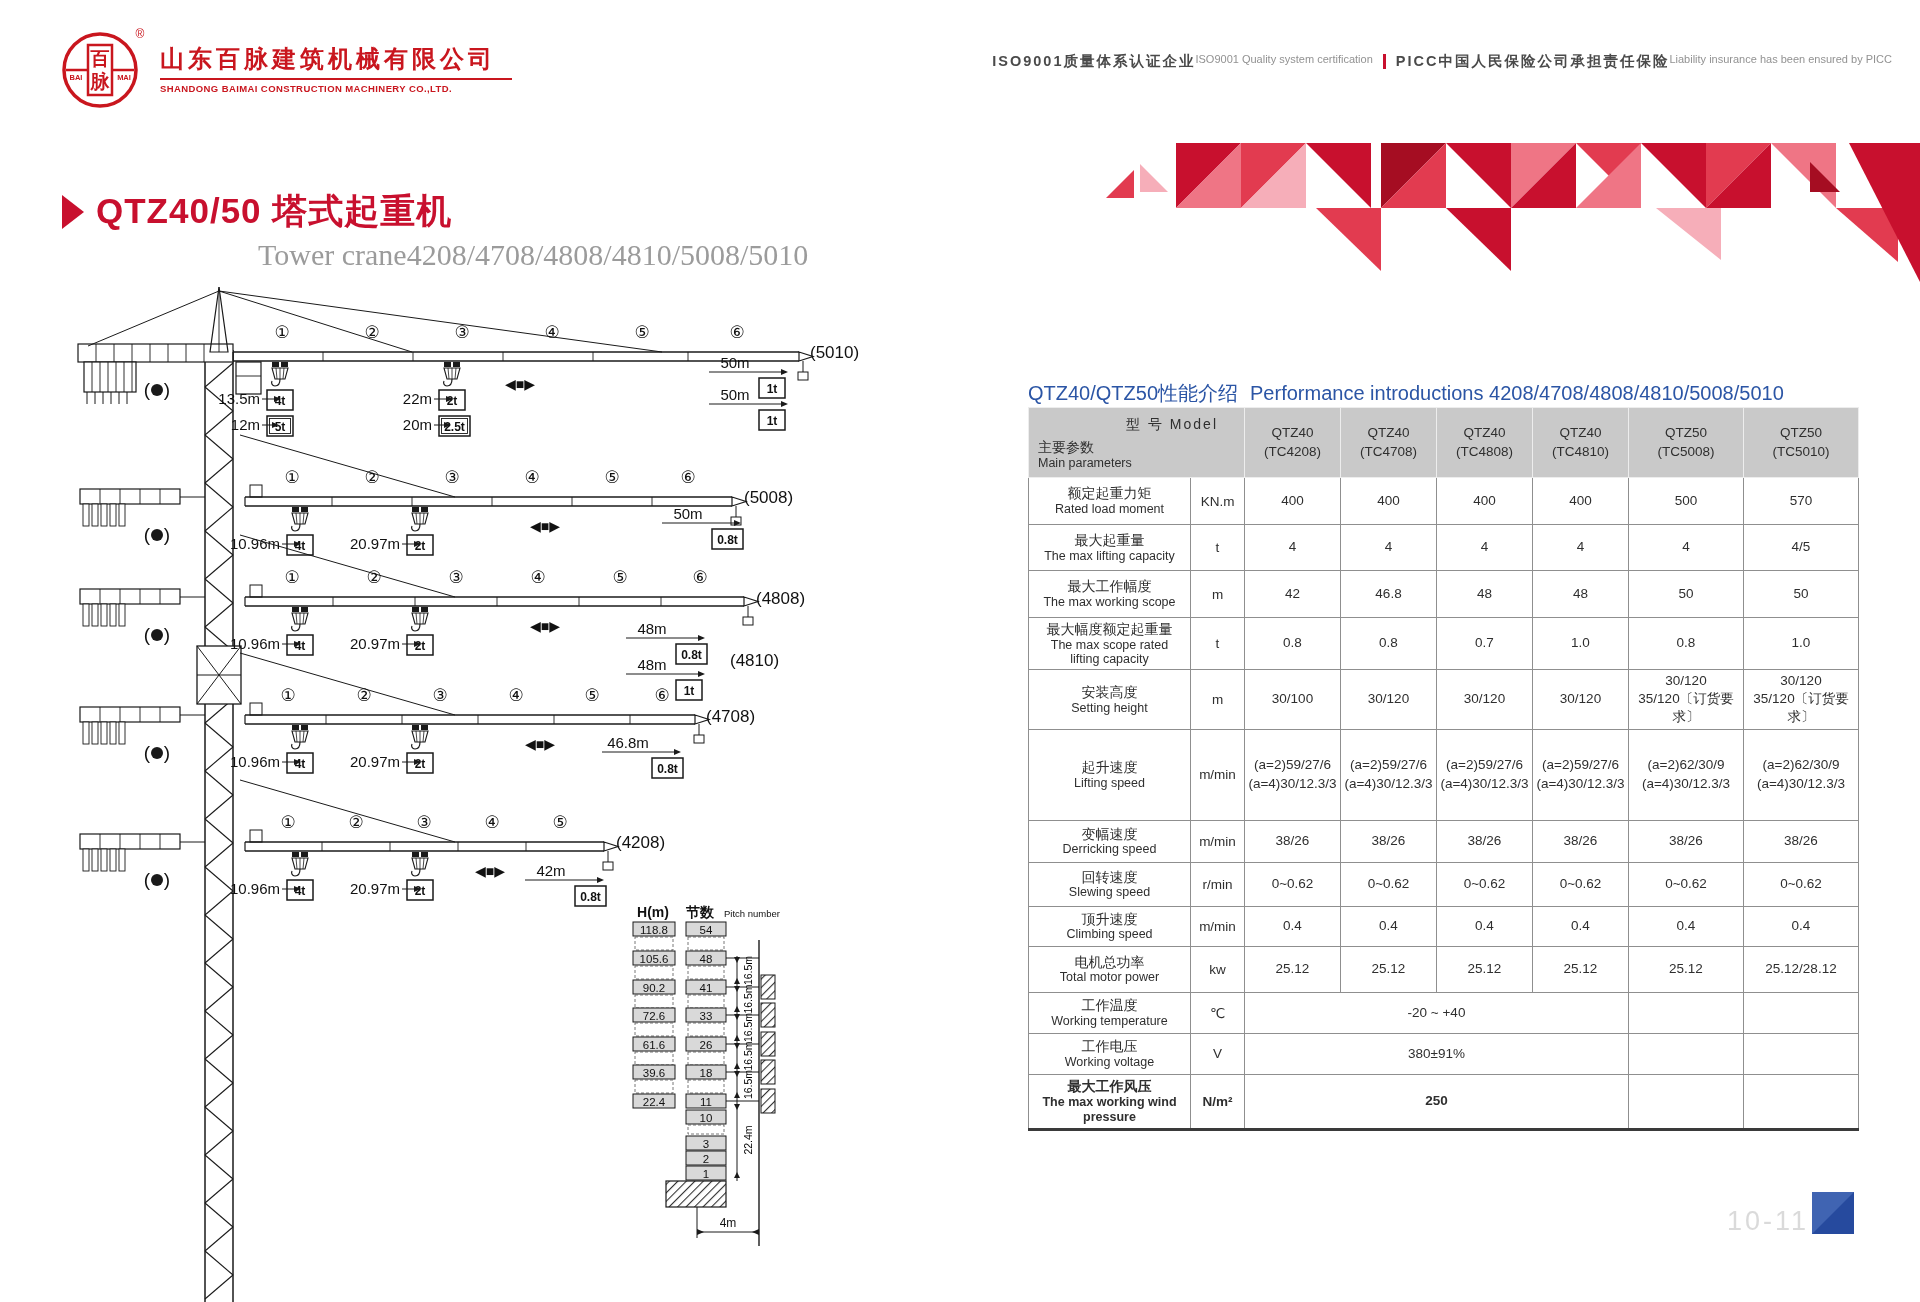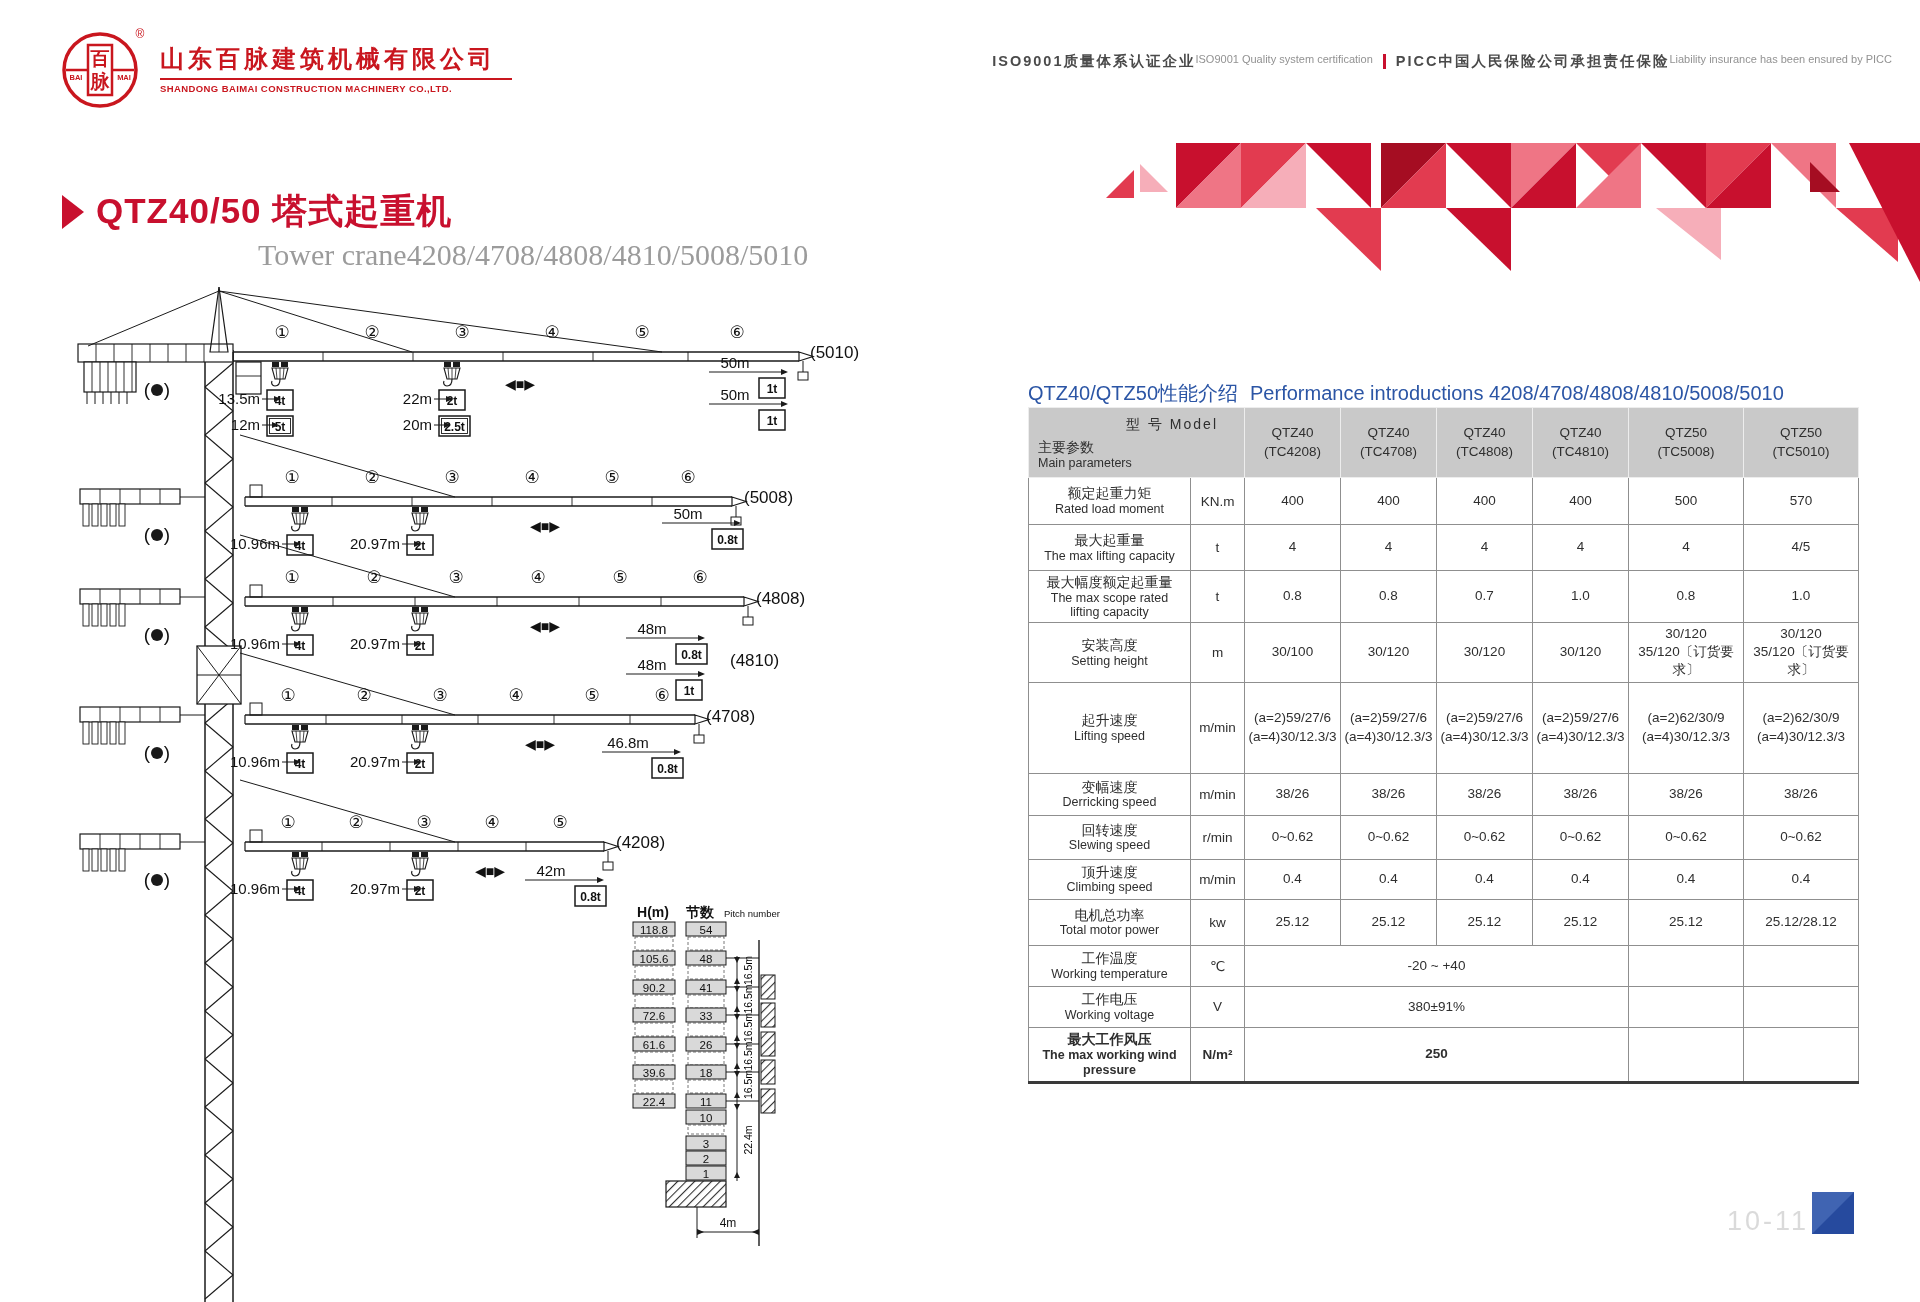--- a/index.html
+++ b/index.html
@@ -731,20 +731,33 @@
             <div class="p-en">The max lifting capacity</div>
           </td>
           <td>t</td>
           <td class="val">4</td>
           <td class="val">4</td>
           <td class="val">4</td>
           <td class="val">4</td>
           <td class="val">4</td>
           <td class="val">4/5</td>
         </tr>
+        <tr style="height: 47px;">
+          <td>
+            <div class="p-cn">最大工作幅度</div>
+            <div class="p-en">The max working scope</div>
+          </td>
+          <td>m</td>
+          <td class="val">42</td>
+          <td class="val">46.8</td>
+          <td class="val">48</td>
+          <td class="val">48</td>
+          <td class="val">50</td>
+          <td class="val">50</td>
+        </tr>
         <tr style="height: 52px; padding-left: 7px;">
           <td>
             <div class="p-cn">最大幅度额定起重量</div>
             <div class="p-en">The max scope rated
 lifting capacity</div>
           </td>
           <td>t</td>
           <td class="val">0.8</td>
           <td class="val">0.8</td>
           <td class="val">0.7</td>

